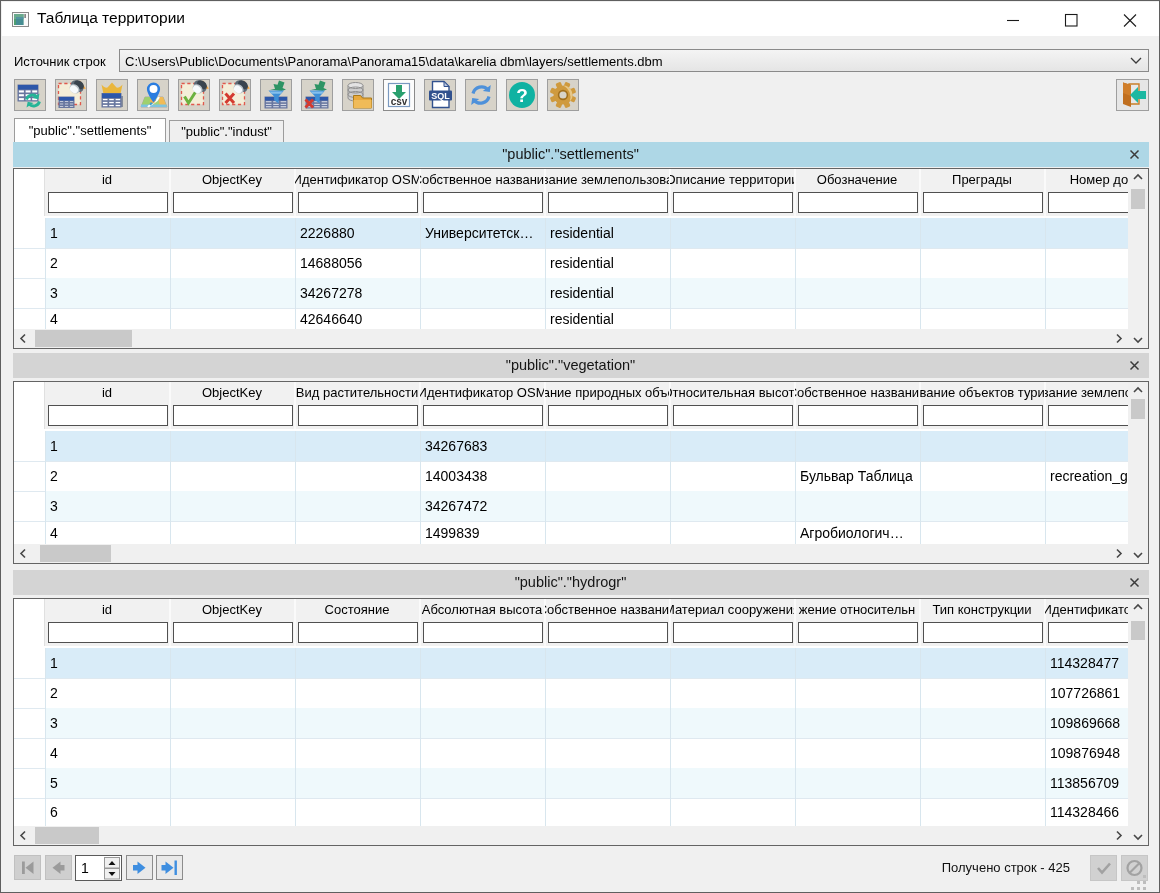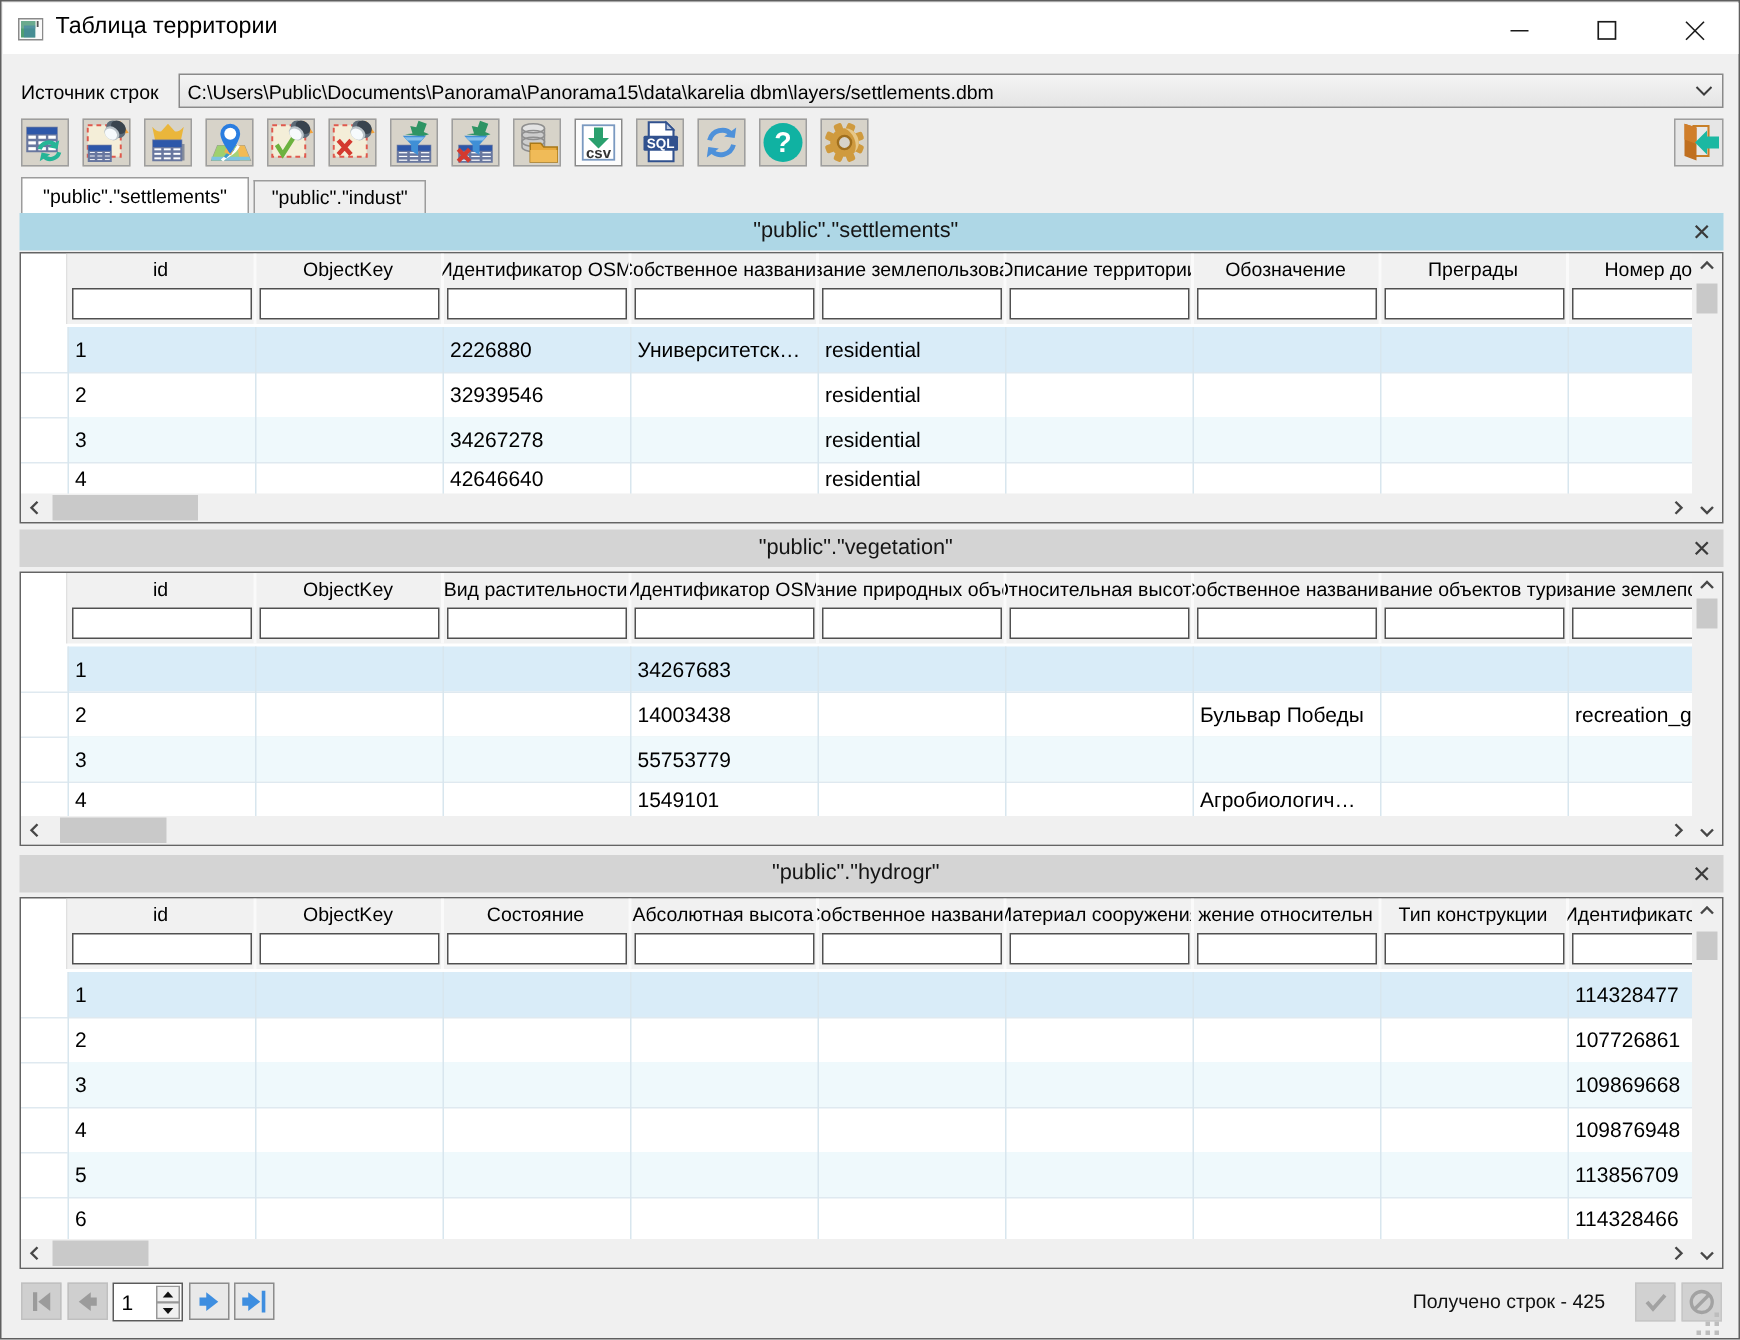--- a/index.html
+++ b/index.html
@@ -263,21 +263,21 @@
 <div class="fb" style="left:909px;top:23px;width:120px;height:21px"></div>
 <div class="fb" style="left:1034px;top:23px;width:120px;height:21px"></div>
 <div class="a" style="left:31px;top:49px;width:1083px;height:30px;background:#d9ecf8"></div>
 <div class="hgl" style="left:0;top:79px;width:1114px;background:#dfe9f0"></div>
 <div class="cell" style="left:36px;top:49px;width:120px;line-height:30px">1</div>
 <div class="cell" style="left:286px;top:49px;width:120px;line-height:30px">2226880</div>
 <div class="cell" style="left:411px;top:49px;width:120px;line-height:30px">Университетск…</div>
 <div class="cell" style="left:536px;top:49px;width:120px;line-height:30px">residential</div>
 <div class="hgl" style="left:0;top:109px;width:1114px;background:#dfe9f0"></div>
 <div class="cell" style="left:36px;top:79px;width:120px;line-height:30px">2</div>
-<div class="cell" style="left:286px;top:79px;width:120px;line-height:30px">32939546</div>
+<div class="cell" style="left:286px;top:79px;width:120px;line-height:30px">14688056</div>
 <div class="cell" style="left:536px;top:79px;width:120px;line-height:30px">residential</div>
 <div class="a" style="left:31px;top:109px;width:1083px;height:30px;background:#eff9fc"></div>
 <div class="hgl" style="left:0;top:139px;width:1114px;background:#dfe9f0"></div>
 <div class="cell" style="left:36px;top:109px;width:120px;line-height:30px">3</div>
 <div class="cell" style="left:286px;top:109px;width:120px;line-height:30px">34267278</div>
 <div class="cell" style="left:536px;top:109px;width:120px;line-height:30px">residential</div>
 <div class="cell" style="left:36px;top:139px;width:120px;line-height:22px">4</div>
 <div class="cell" style="left:286px;top:139px;width:120px;line-height:22px">42646640</div>
 <div class="cell" style="left:536px;top:139px;width:120px;line-height:22px">residential</div>
 <div class="vgl" style="left:31px;top:49px;height:112px;background:#d8e6ee"></div>
@@ -354,28 +354,28 @@
 <div class="fb" style="left:784px;top:23px;width:120px;height:21px"></div>
 <div class="fb" style="left:909px;top:23px;width:120px;height:21px"></div>
 <div class="fb" style="left:1034px;top:23px;width:120px;height:21px"></div>
 <div class="a" style="left:31px;top:49px;width:1083px;height:30px;background:#d9ecf8"></div>
 <div class="hgl" style="left:0;top:79px;width:1114px;background:#dfe9f0"></div>
 <div class="cell" style="left:36px;top:49px;width:120px;line-height:30px">1</div>
 <div class="cell" style="left:411px;top:49px;width:120px;line-height:30px">34267683</div>
 <div class="hgl" style="left:0;top:109px;width:1114px;background:#dfe9f0"></div>
 <div class="cell" style="left:36px;top:79px;width:120px;line-height:30px">2</div>
 <div class="cell" style="left:411px;top:79px;width:120px;line-height:30px">14003438</div>
-<div class="cell" style="left:786px;top:79px;width:120px;line-height:30px">Бульвар Победы</div>
+<div class="cell" style="left:786px;top:79px;width:120px;line-height:30px">Бульвар Таблица</div>
 <div class="cell" style="left:1036px;top:79px;width:78px;line-height:30px">recreation_ground</div>
 <div class="a" style="left:31px;top:109px;width:1083px;height:30px;background:#eff9fc"></div>
 <div class="hgl" style="left:0;top:139px;width:1114px;background:#dfe9f0"></div>
 <div class="cell" style="left:36px;top:109px;width:120px;line-height:30px">3</div>
-<div class="cell" style="left:411px;top:109px;width:120px;line-height:30px">55753779</div>
+<div class="cell" style="left:411px;top:109px;width:120px;line-height:30px">34267472</div>
 <div class="cell" style="left:36px;top:139px;width:120px;line-height:24px">4</div>
-<div class="cell" style="left:411px;top:139px;width:120px;line-height:24px">1549101</div>
+<div class="cell" style="left:411px;top:139px;width:120px;line-height:24px">1499839</div>
 <div class="cell" style="left:786px;top:139px;width:120px;line-height:24px">Агробиологич…</div>
 <div class="vgl" style="left:31px;top:49px;height:114px;background:#d8e6ee"></div>
 <div class="vgl" style="left:156px;top:49px;height:114px;background:#d8e6ee"></div>
 <div class="vgl" style="left:281px;top:49px;height:114px;background:#d8e6ee"></div>
 <div class="vgl" style="left:406px;top:49px;height:114px;background:#d8e6ee"></div>
 <div class="vgl" style="left:531px;top:49px;height:114px;background:#d8e6ee"></div>
 <div class="vgl" style="left:656px;top:49px;height:114px;background:#d8e6ee"></div>
 <div class="vgl" style="left:781px;top:49px;height:114px;background:#d8e6ee"></div>
 <div class="vgl" style="left:906px;top:49px;height:114px;background:#d8e6ee"></div>
 <div class="vgl" style="left:1031px;top:49px;height:114px;background:#d8e6ee"></div>

